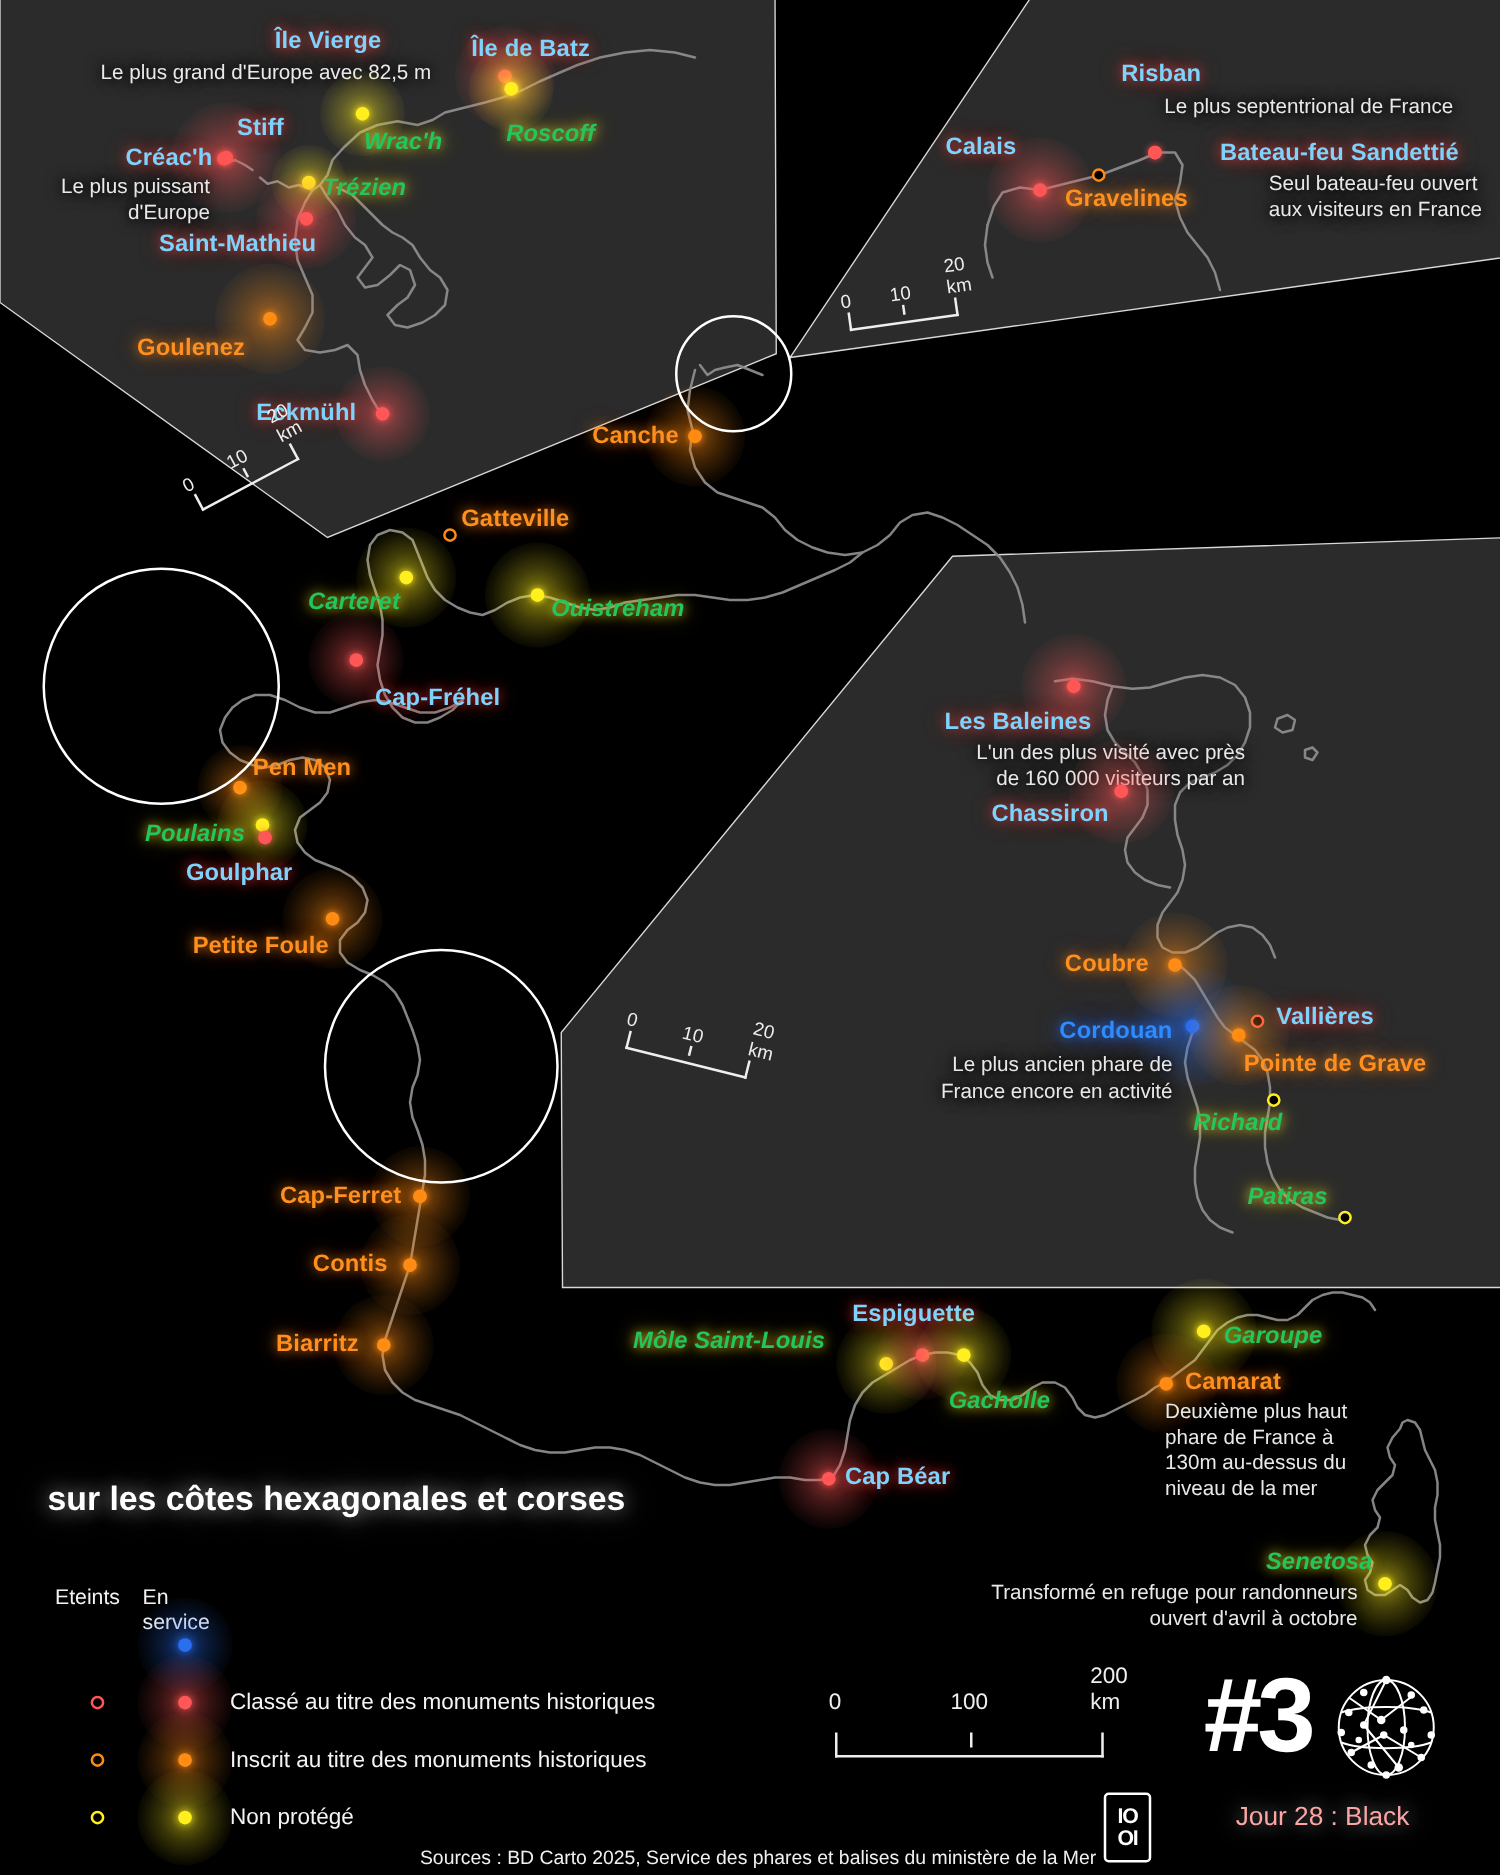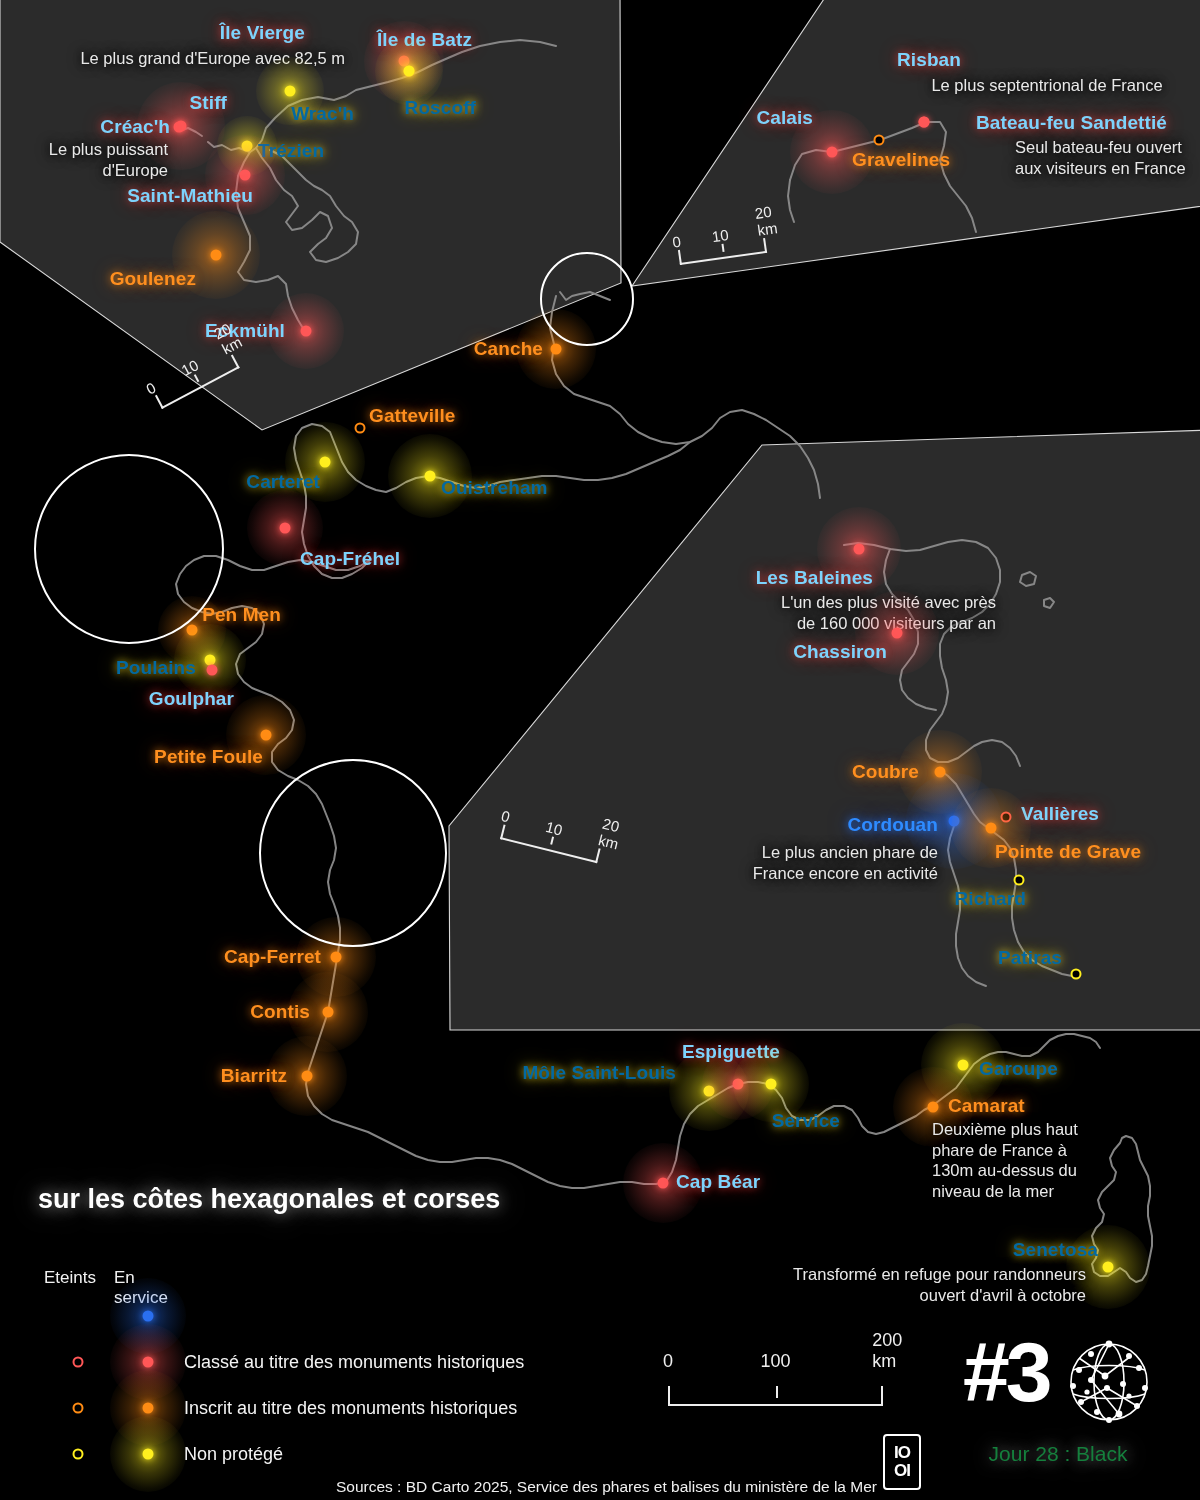--- a/index.html
+++ b/index.html
@@ -21,21 +21,21 @@
   .dot.on{width:11px;height:11px;}
   .dot.off{width:11px;height:11px;background:#000 !important;box-sizing:border-box;border-width:2.5px;border-style:solid;}
 
   
   .lbl{position:absolute;white-space:nowrap;font-size:19px;font-weight:600;letter-spacing:.1px;}
   .lbl.r{transform:translate(-100%,-50%);}
   .lbl.l{transform:translate(0,-50%);}
   .lbl.c{transform:translate(-50%,-50%);}
   .lbl.red{color:#7dd3fc;text-shadow:0 0 9px rgba(255,70,70,.75),0 0 20px rgba(255,40,40,.45);}
   .lbl.orange{color:#ff8f1f;text-shadow:0 0 9px rgba(255,140,20,.8),0 0 20px rgba(255,120,0,.45);}
-  .lbl.yellow{color:#0369a1;text-shadow:0 0 9px rgba(255,230,40,.8),0 0 20px rgba(230,210,30,.45);}
+  .lbl.yellow{color:#22c55e;text-shadow:0 0 9px rgba(255,230,40,.8),0 0 20px rgba(230,210,30,.45);font-style:italic;}
   .lbl.blue{color:#2e8bff;text-shadow:0 0 9px rgba(40,120,255,.85),0 0 20px rgba(20,90,255,.5);}
   .note{position:absolute;white-space:pre;color:#e9e9e9;font-size:16.5px;line-height:1.25;
         text-shadow:0 0 7px rgba(0,0,0,.95),0 0 14px rgba(0,0,0,.9);}
   .note.r{transform:translate(-100%,0);text-align:right;}
   .note.l{transform:translate(0,0);text-align:left;}
   .note.c{transform:translate(-50%,0);text-align:center;}
 
   
   .mag{position:absolute;border-radius:50%;border:2.2px solid #fff;transform:translate(-50%,-50%);
        box-sizing:border-box;}
@@ -58,21 +58,21 @@
   .lg-off{position:absolute;left:34px;top:50%;}
   .lg-on{position:absolute;left:104px;top:50%;}
 
   #sources{position:absolute;right:323px;top:1436px;text-align:right;color:#f0f0f0;font-size:15.5px;line-height:1.33;white-space:pre;}
   #etalab{position:absolute;left:883px;top:1434px;width:34px;height:52px;border:2.5px solid #fff;border-radius:4px;
           color:#fff;font-family:"Liberation Sans",sans-serif;font-weight:700;font-size:17px;
           display:flex;flex-direction:column;align-items:center;justify-content:center;line-height:1.05;letter-spacing:-1px;}
   #mainscale{position:absolute;left:668px;top:1348px;width:215px;}
   #logo{position:absolute;left:963px;top:1330px;width:190px;height:150px;}
   #logo .hash{position:absolute;left:0;top:0;color:#fff;font-size:84px;font-weight:700;letter-spacing:-4px;line-height:1;}
-  #logo .day{position:absolute;left:50%;top:112px;transform:translateX(-50%);color:#15803d;font-size:21px;white-space:nowrap;
+  #logo .day{position:absolute;left:50%;top:112px;transform:translateX(-50%);color:#fca5a5;font-size:21px;white-space:nowrap;
              text-shadow:0 0 16px rgba(255,255,255,.5),0 0 30px rgba(255,255,255,.25);}
   #logo svg{position:absolute;left:104px;top:6px;}
 </style>
 </head>
 <body>
 
 <div id="map">
 
   <div class="wedge">
     <svg width="1200" height="1500" viewBox="0 0 1200 1500">
@@ -272,27 +272,27 @@
       <div class="lbl l red" style="left: 1021px; top: 814px;">Vallières</div>
       <div class="halo" style="left: 991px; top: 828px; width: 80px; height: 80px; background: radial-gradient(circle, rgba(255, 140, 20, 0.55) 0%, rgba(255, 140, 20, 0.26) 34%, rgba(255, 140, 20, 0.08) 62%, rgba(0, 0, 0, 0) 78%);"></div>
       <div class="dot on" title="Pointe de Grave" style="left: 991px; top: 828px; background: rgb(255, 140, 20); box-shadow: rgba(255, 140, 20, 0.9) 0px 0px 6px;"></div>
       <div class="lbl l orange" style="left: 995px; top: 852px;">Pointe de Grave</div>
       <div class="dot off" title="Richard" style="left: 1019px; top: 880px; border-color: rgb(255, 239, 31);"></div>
       <div class="lbl r yellow" style="left: 1026px; top: 899px;">Richard</div>
       <div class="dot off" title="Patiras" style="left: 1076px; top: 974px; border-color: rgb(255, 239, 31);"></div>
       <div class="lbl r yellow" style="left: 1062px; top: 958px;">Patiras</div>
       <div class="halo" style="left: 709px; top: 1091px; width: 80px; height: 80px; background: radial-gradient(circle, rgba(255, 239, 31, 0.55) 0%, rgba(255, 239, 31, 0.26) 34%, rgba(255, 239, 31, 0.08) 62%, rgba(0, 0, 0, 0) 78%);"></div>
       <div class="dot on" title="Môle Saint-Louis" style="left: 709px; top: 1091px; background: rgb(255, 239, 31); box-shadow: rgba(255, 239, 31, 0.9) 0px 0px 6px;"></div>
-      <div class="lbl r yellow" style="left: 676px; top: 1073px;">Môle Saint-Louis</div>
+      <div class="lbl r yellow" style="left: 660px; top: 1073px;">Môle Saint-Louis</div>
       <div class="halo" style="left: 738px; top: 1084px; width: 72px; height: 72px; background: radial-gradient(circle, rgba(255, 87, 87, 0.55) 0%, rgba(255, 87, 87, 0.26) 34%, rgba(255, 87, 87, 0.08) 62%, rgba(0, 0, 0, 0) 78%);"></div>
       <div class="dot on" title="Espiguette" style="left: 738px; top: 1084px; background: rgb(255, 87, 87); box-shadow: rgba(255, 87, 87, 0.9) 0px 0px 6px;"></div>
       <div class="lbl r red" style="left: 780px; top: 1052px;">Espiguette</div>
       <div class="halo" style="left: 771px; top: 1084px; width: 76px; height: 76px; background: radial-gradient(circle, rgba(255, 239, 31, 0.55) 0%, rgba(255, 239, 31, 0.26) 34%, rgba(255, 239, 31, 0.08) 62%, rgba(0, 0, 0, 0) 78%);"></div>
       <div class="dot on" title="Gacholle" style="left: 771px; top: 1084px; background: rgb(255, 239, 31); box-shadow: rgba(255, 239, 31, 0.9) 0px 0px 6px;"></div>
-      <div class="lbl r yellow" style="left: 840px; top: 1121px;">Service</div>
+      <div class="lbl r yellow" style="left: 840px; top: 1121px;">Gacholle</div>
       <div class="halo" style="left: 663px; top: 1183px; width: 80px; height: 80px; background: radial-gradient(circle, rgba(255, 87, 87, 0.55) 0%, rgba(255, 87, 87, 0.26) 34%, rgba(255, 87, 87, 0.08) 62%, rgba(0, 0, 0, 0) 78%);"></div>
       <div class="dot on" title="Cap Béar" style="left: 663px; top: 1183px; background: rgb(255, 87, 87); box-shadow: rgba(255, 87, 87, 0.9) 0px 0px 6px;"></div>
       <div class="lbl l red" style="left: 676px; top: 1182px;">Cap Béar</div>
       <div class="halo" style="left: 963px; top: 1065px; width: 84px; height: 84px; background: radial-gradient(circle, rgba(255, 239, 31, 0.55) 0%, rgba(255, 239, 31, 0.26) 34%, rgba(255, 239, 31, 0.08) 62%, rgba(0, 0, 0, 0) 78%);"></div>
       <div class="dot on" title="Garoupe" style="left: 963px; top: 1065px; background: rgb(255, 239, 31); box-shadow: rgba(255, 239, 31, 0.9) 0px 0px 6px;"></div>
       <div class="lbl l yellow" style="left: 979px; top: 1069px;">Garoupe</div>
       <div class="halo" style="left: 933px; top: 1107px; width: 80px; height: 80px; background: radial-gradient(circle, rgba(255, 140, 20, 0.55) 0%, rgba(255, 140, 20, 0.26) 34%, rgba(255, 140, 20, 0.08) 62%, rgba(0, 0, 0, 0) 78%);"></div>
       <div class="dot on" title="Camarat" style="left: 933px; top: 1107px; background: rgb(255, 140, 20); box-shadow: rgba(255, 140, 20, 0.9) 0px 0px 6px;"></div>
       <div class="lbl l orange" style="left: 948px; top: 1106px;">Camarat</div>
       <div class="note l" style="left: 932px; top: 1119px;">Deuxième plus haut

